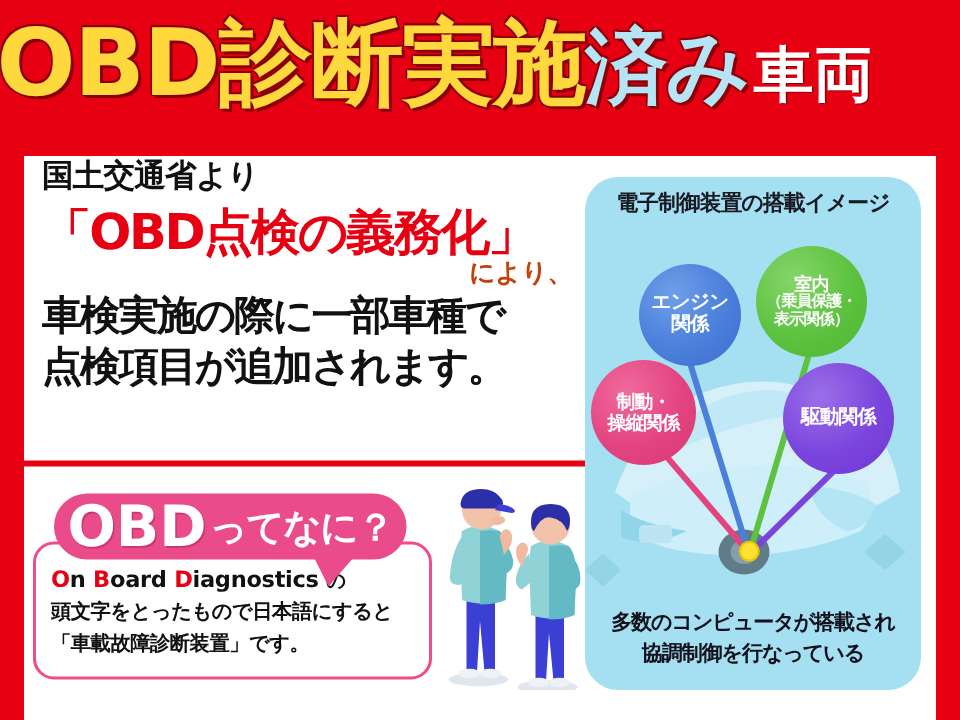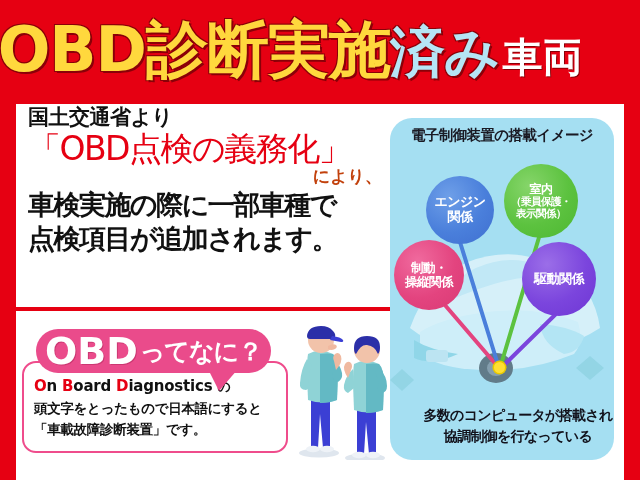--- a/index.html
+++ b/index.html
@@ -11,21 +11,21 @@
   #poster {
     position: relative;
     width: 640px; height: 480px;
     background: #e60012;
   }
 
   
   #header {
     position: absolute;
     left: 0; top: 0; width: 580px; height: 100px;
-    display: flex; align-items: center; justify-content: center;
+    display: flex; align-items: flex-start; justify-content: center;
     overflow: hidden;
   }
   .hdr-line { display: flex; align-items: baseline; white-space: nowrap; }
   .hdr-main {
     font-size: 62px; font-weight: 900; color: #ffd83d;
     letter-spacing: -1px;
     text-shadow: 2px 2px 0 #8a0008, -1px -1px 0 #8a0008,
                  1px -1px 0 #8a0008, -1px 1px 0 #8a0008;
   }
   .hdr-sub {
@@ -53,22 +53,22 @@
   }
   #notice {
     position: absolute; left: 8px; top: 0px; width: 362px; height: 200px;
     padding: 2px 0 0 4px;
   }
   .nt-l1 {
     font-size: 21px; font-weight: 900; color: #111;
     letter-spacing: -0.5px; line-height: 1.1;
   }
   .nt-l2 {
-    font-size: 33px; font-weight: 400; color: #e60012;
-    letter-spacing: -1.5px; line-height: 1.18; margin-top: 1px;
+    font-size: 33px; font-weight: 700; color: #e60012;
+    letter-spacing: -1.5px; line-height: 1.18; margin-top: 7px;
     white-space: nowrap;
   }
   .nt-l3 {
     font-size: 17px; font-weight: 900; color: #c2410c;
     text-align: right; line-height: 1; margin-top: -1px; padding-right: 4px;
   }
   .nt-l4, .nt-l5 {
     font-size: 27px; font-weight: 900; color: #111;
     letter-spacing: -1.5px; line-height: 1.26;
     white-space: nowrap;
@@ -127,21 +127,21 @@
   #diagram {
     position: absolute; left: 374px; top: 14px; width: 224px; height: 342px;
     background: #a5dff2; border-radius: 22px; overflow: hidden;
   }
   #diag-title {
     position: absolute; left: 0; top: 8px; width: 224px;
     text-align: center; font-size: 14.5px; font-weight: 900; color: #1a1a24;
     letter-spacing: -0.6px;
   }
   #diag-caption {
-    position: absolute; left: 16px; bottom: 14px; width: 224px;
+    position: absolute; left: 0; bottom: 14px; width: 224px;
     text-align: center; font-size: 14px; font-weight: 900; color: #12121c;
     letter-spacing: -0.7px; line-height: 1.45;
   }
   .node {
     position: absolute; border-radius: 50%;
     display: flex; flex-direction: column;
     align-items: center; justify-content: center;
     color: #fff; font-weight: 900; text-align: center;
     letter-spacing: -0.5px; line-height: 1.12;
     z-index: 5;

